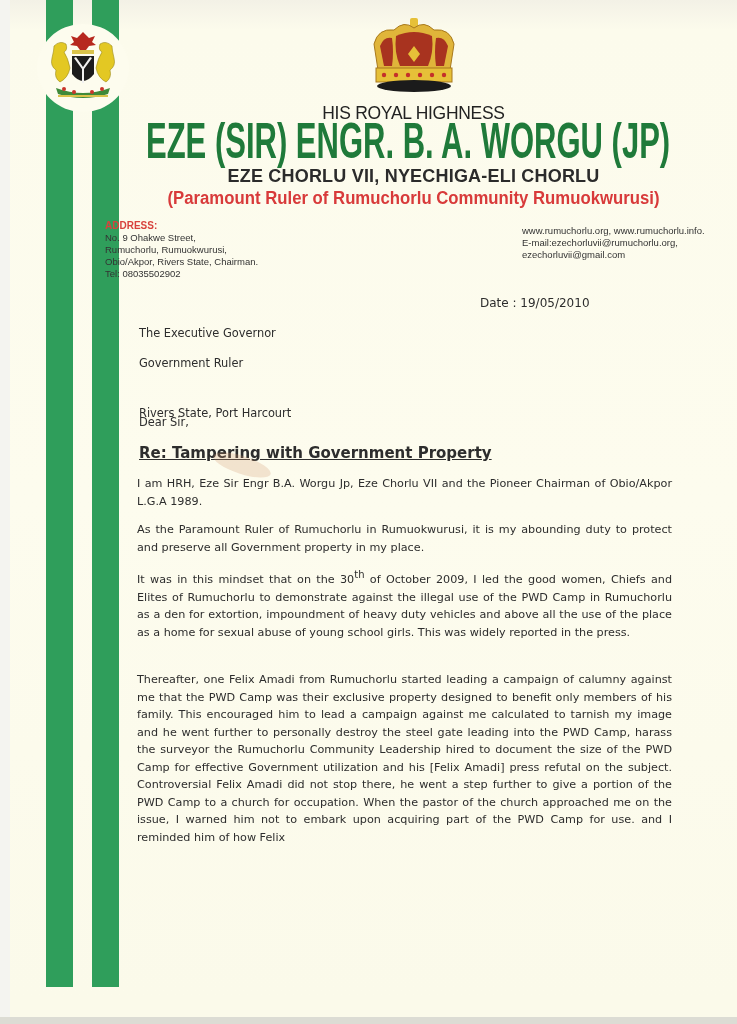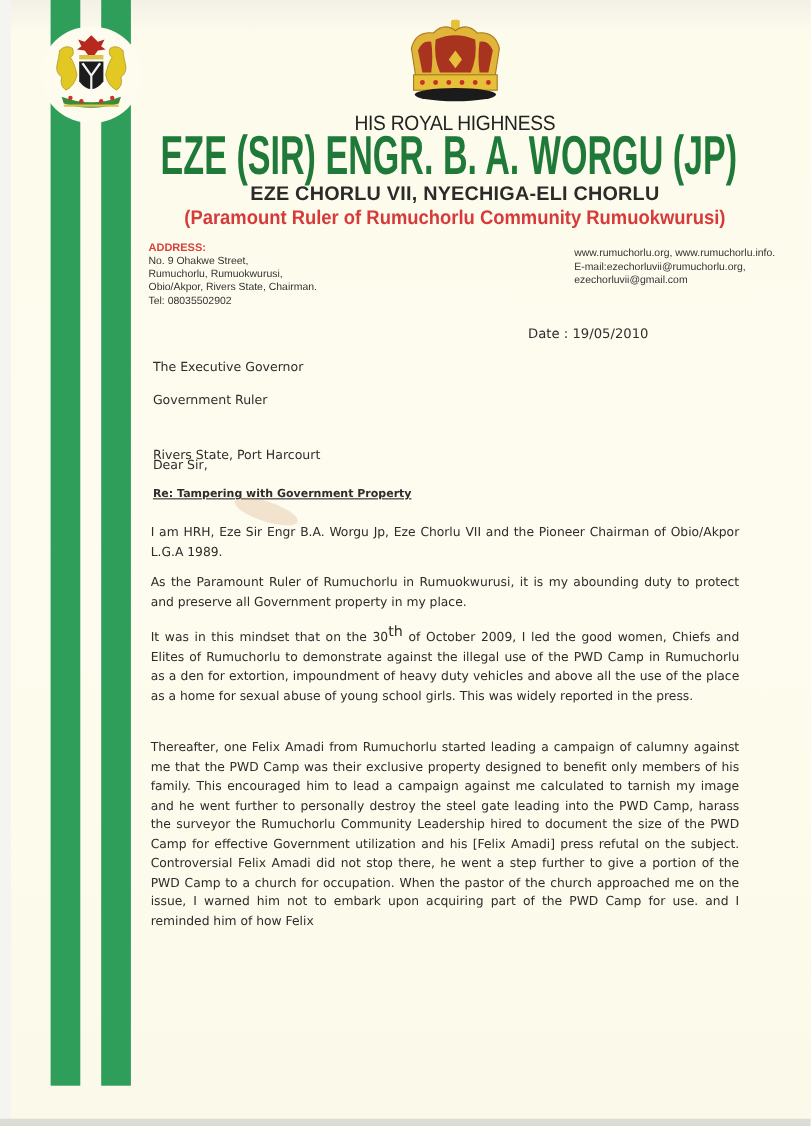--- a/index.html
+++ b/index.html
@@ -50,42 +50,42 @@
     font-family: "Liberation Sans", sans-serif; font-size: 18px; font-weight: bold;
     color: #2b2b2b; letter-spacing: 0.2px;
   }
   .subtitle {
     position: absolute; left: 0; width: 827px; top: 188px; text-align: center;
     font-family: "Liberation Sans", sans-serif; font-size: 18px; font-weight: bold;
     color: #d83a3a; transform: scaleX(0.93); transform-origin: center;
   }
 
   .address {
-    position: absolute; left: 135px; top: 220px;
+    position: absolute; left: 105px; top: 220px;
     font-family: "Liberation Sans", sans-serif; font-size: 9.5px; line-height: 12px; color: #333;
   }
   .address .lbl { color: #d8423d; font-weight: bold; font-size: 10px; }
   .contact {
     position: absolute; left: 522px; top: 225px;
     font-family: "Liberation Sans", sans-serif; font-size: 9.5px; line-height: 12px; color: #333;
     white-space: nowrap;
   }
 
   .letter { font-family: "DejaVu Sans", sans-serif; font-size: 11.4px; color: #2d2d2d; }
   .date { position: absolute; left: 480px; top: 296px; font-size: 12px; }
   .line { position: absolute; left: 139px; }
   .subject {
     position: absolute; left: 139px; top: 444px; font-weight: bold; text-decoration: underline;
-    font-size: 10px;
+    font-size: 15px;
   }
   .para {
     position: absolute; left: 137px; width: 535px; text-align: justify;
     line-height: 17.5px; font-size: 11.2px;
   }
-  .para sup { font-size: 13px; line-height: 0; }
+  .para sup { font-size: 10px; line-height: 0; }
   .stain {
     position: absolute; left: 212px; top: 456px; width: 60px; height: 18px;
     border-radius: 50%; background: rgba(210,150,110,0.25); transform: rotate(18deg);
   }
 </style>
 </head>
 <body>
 
 <div class="left-edge"></div>
 <div class="paper"></div>

